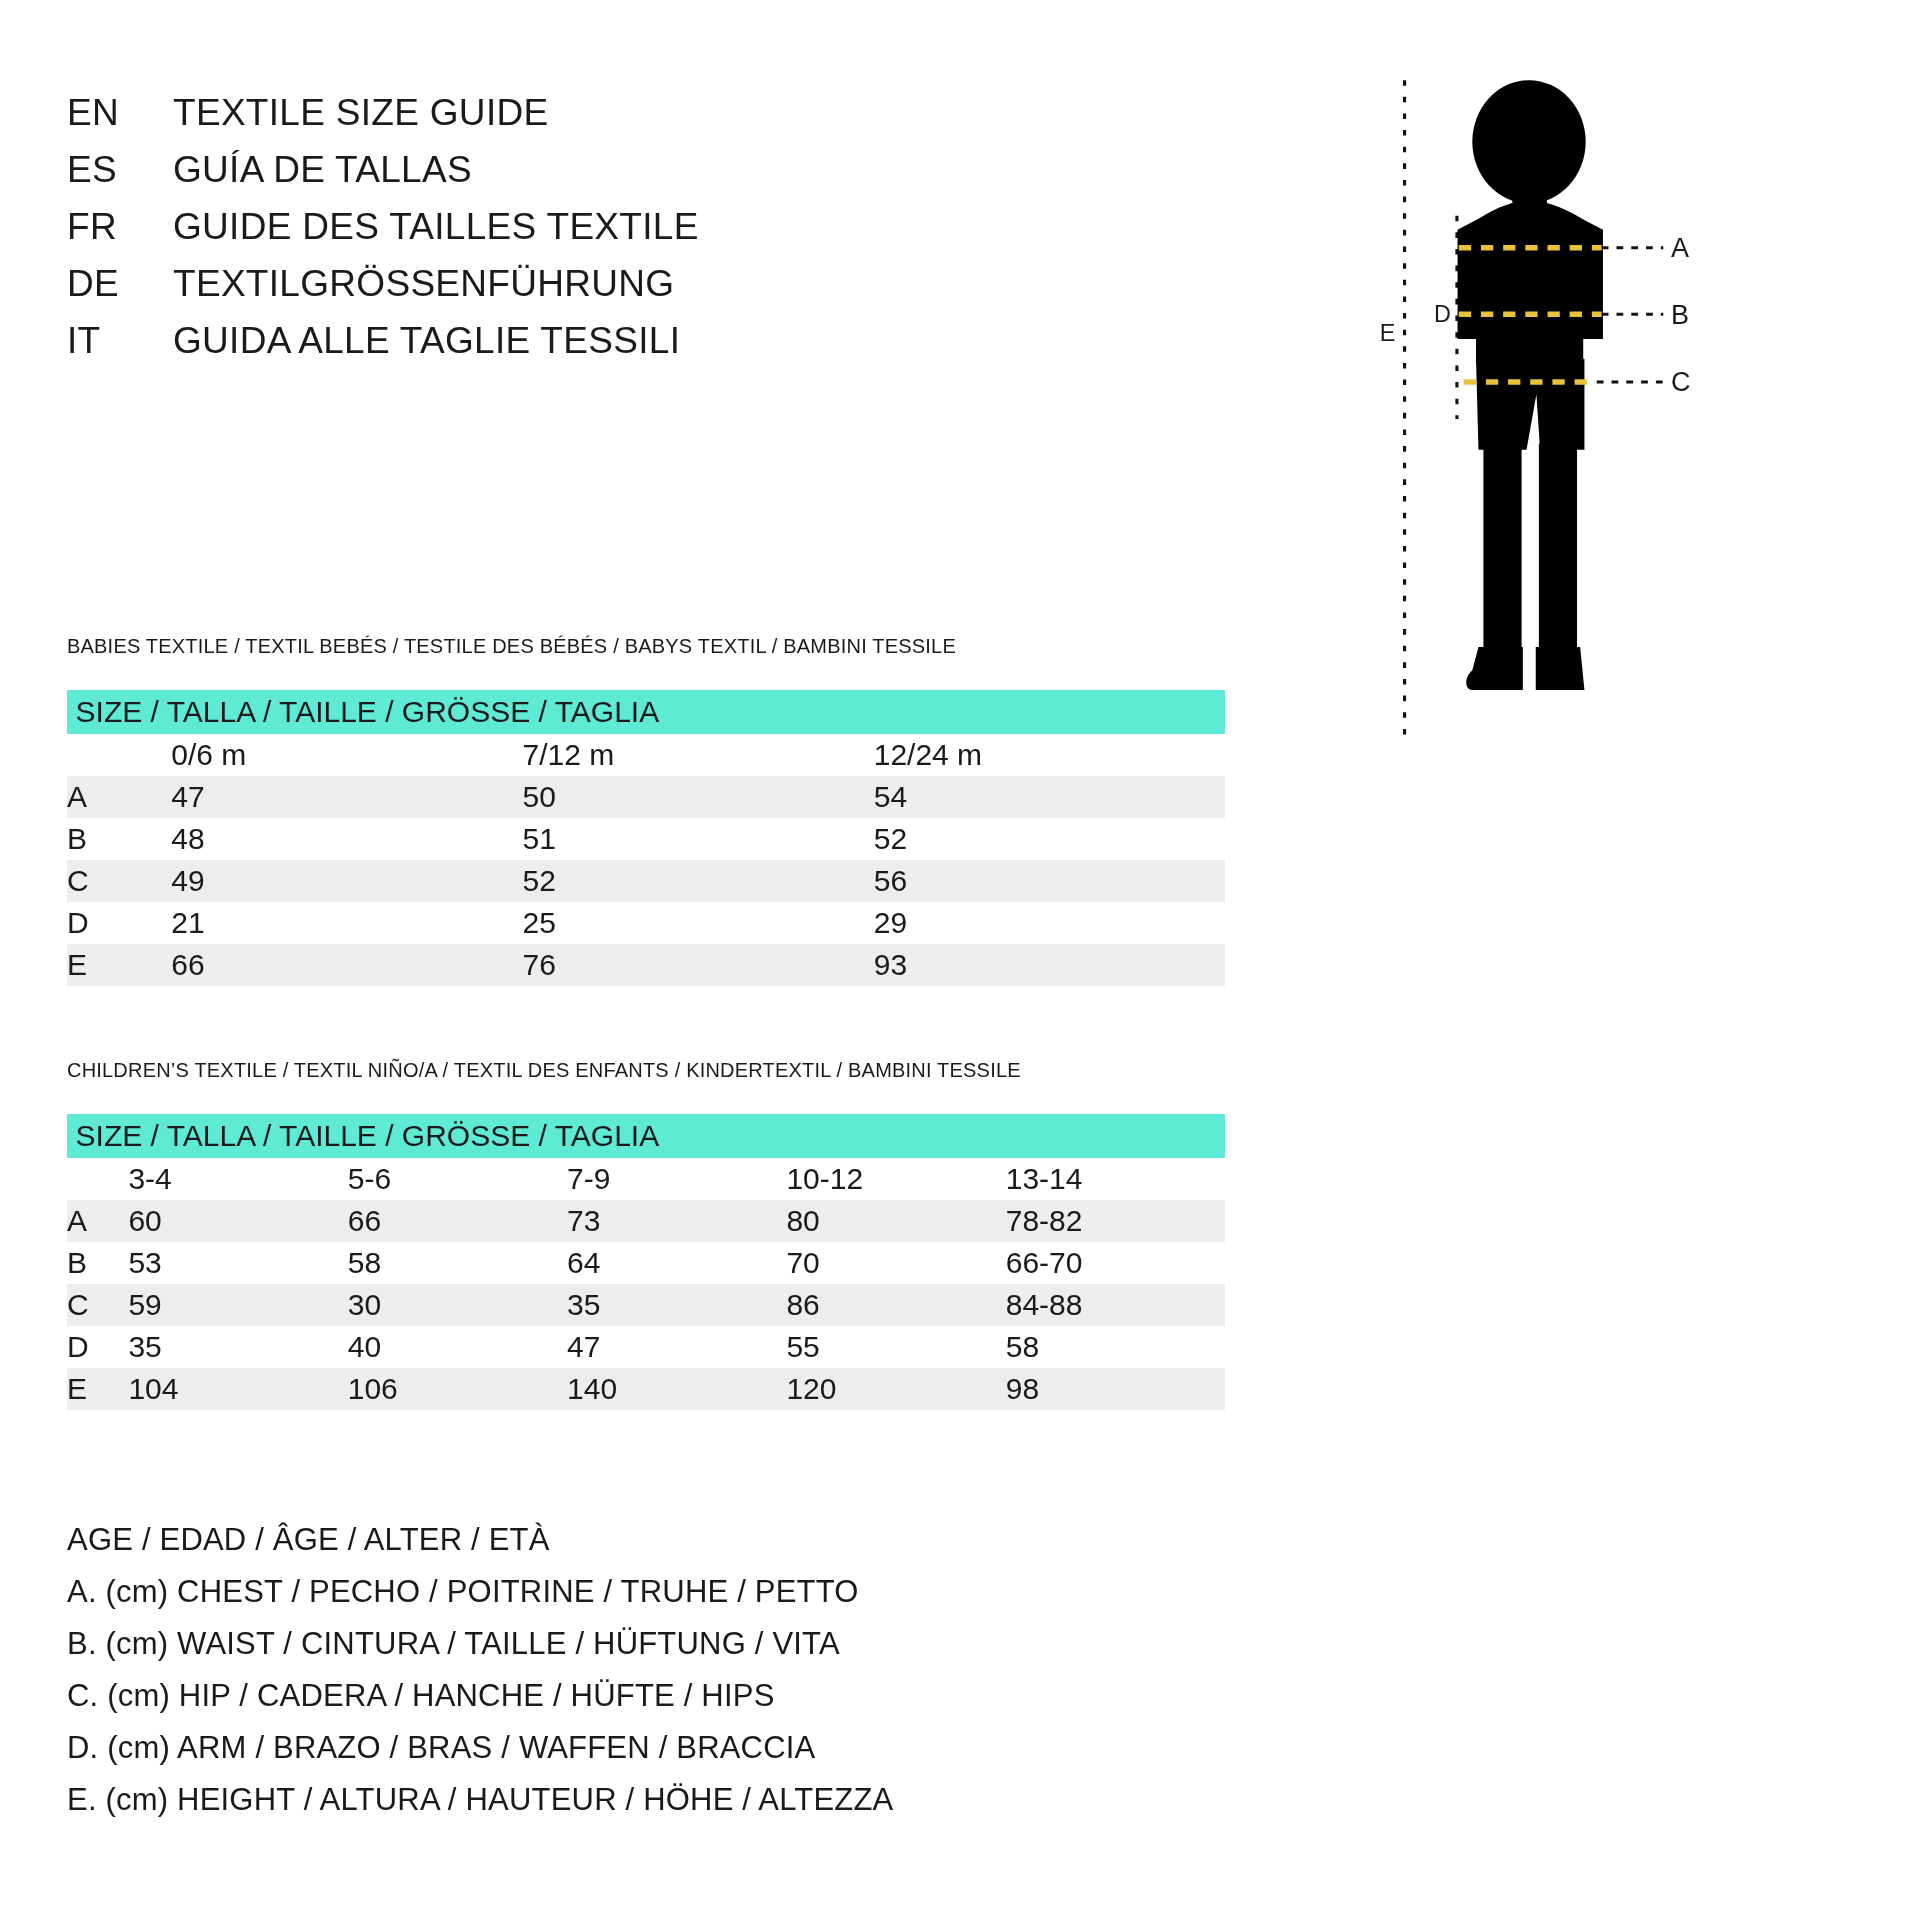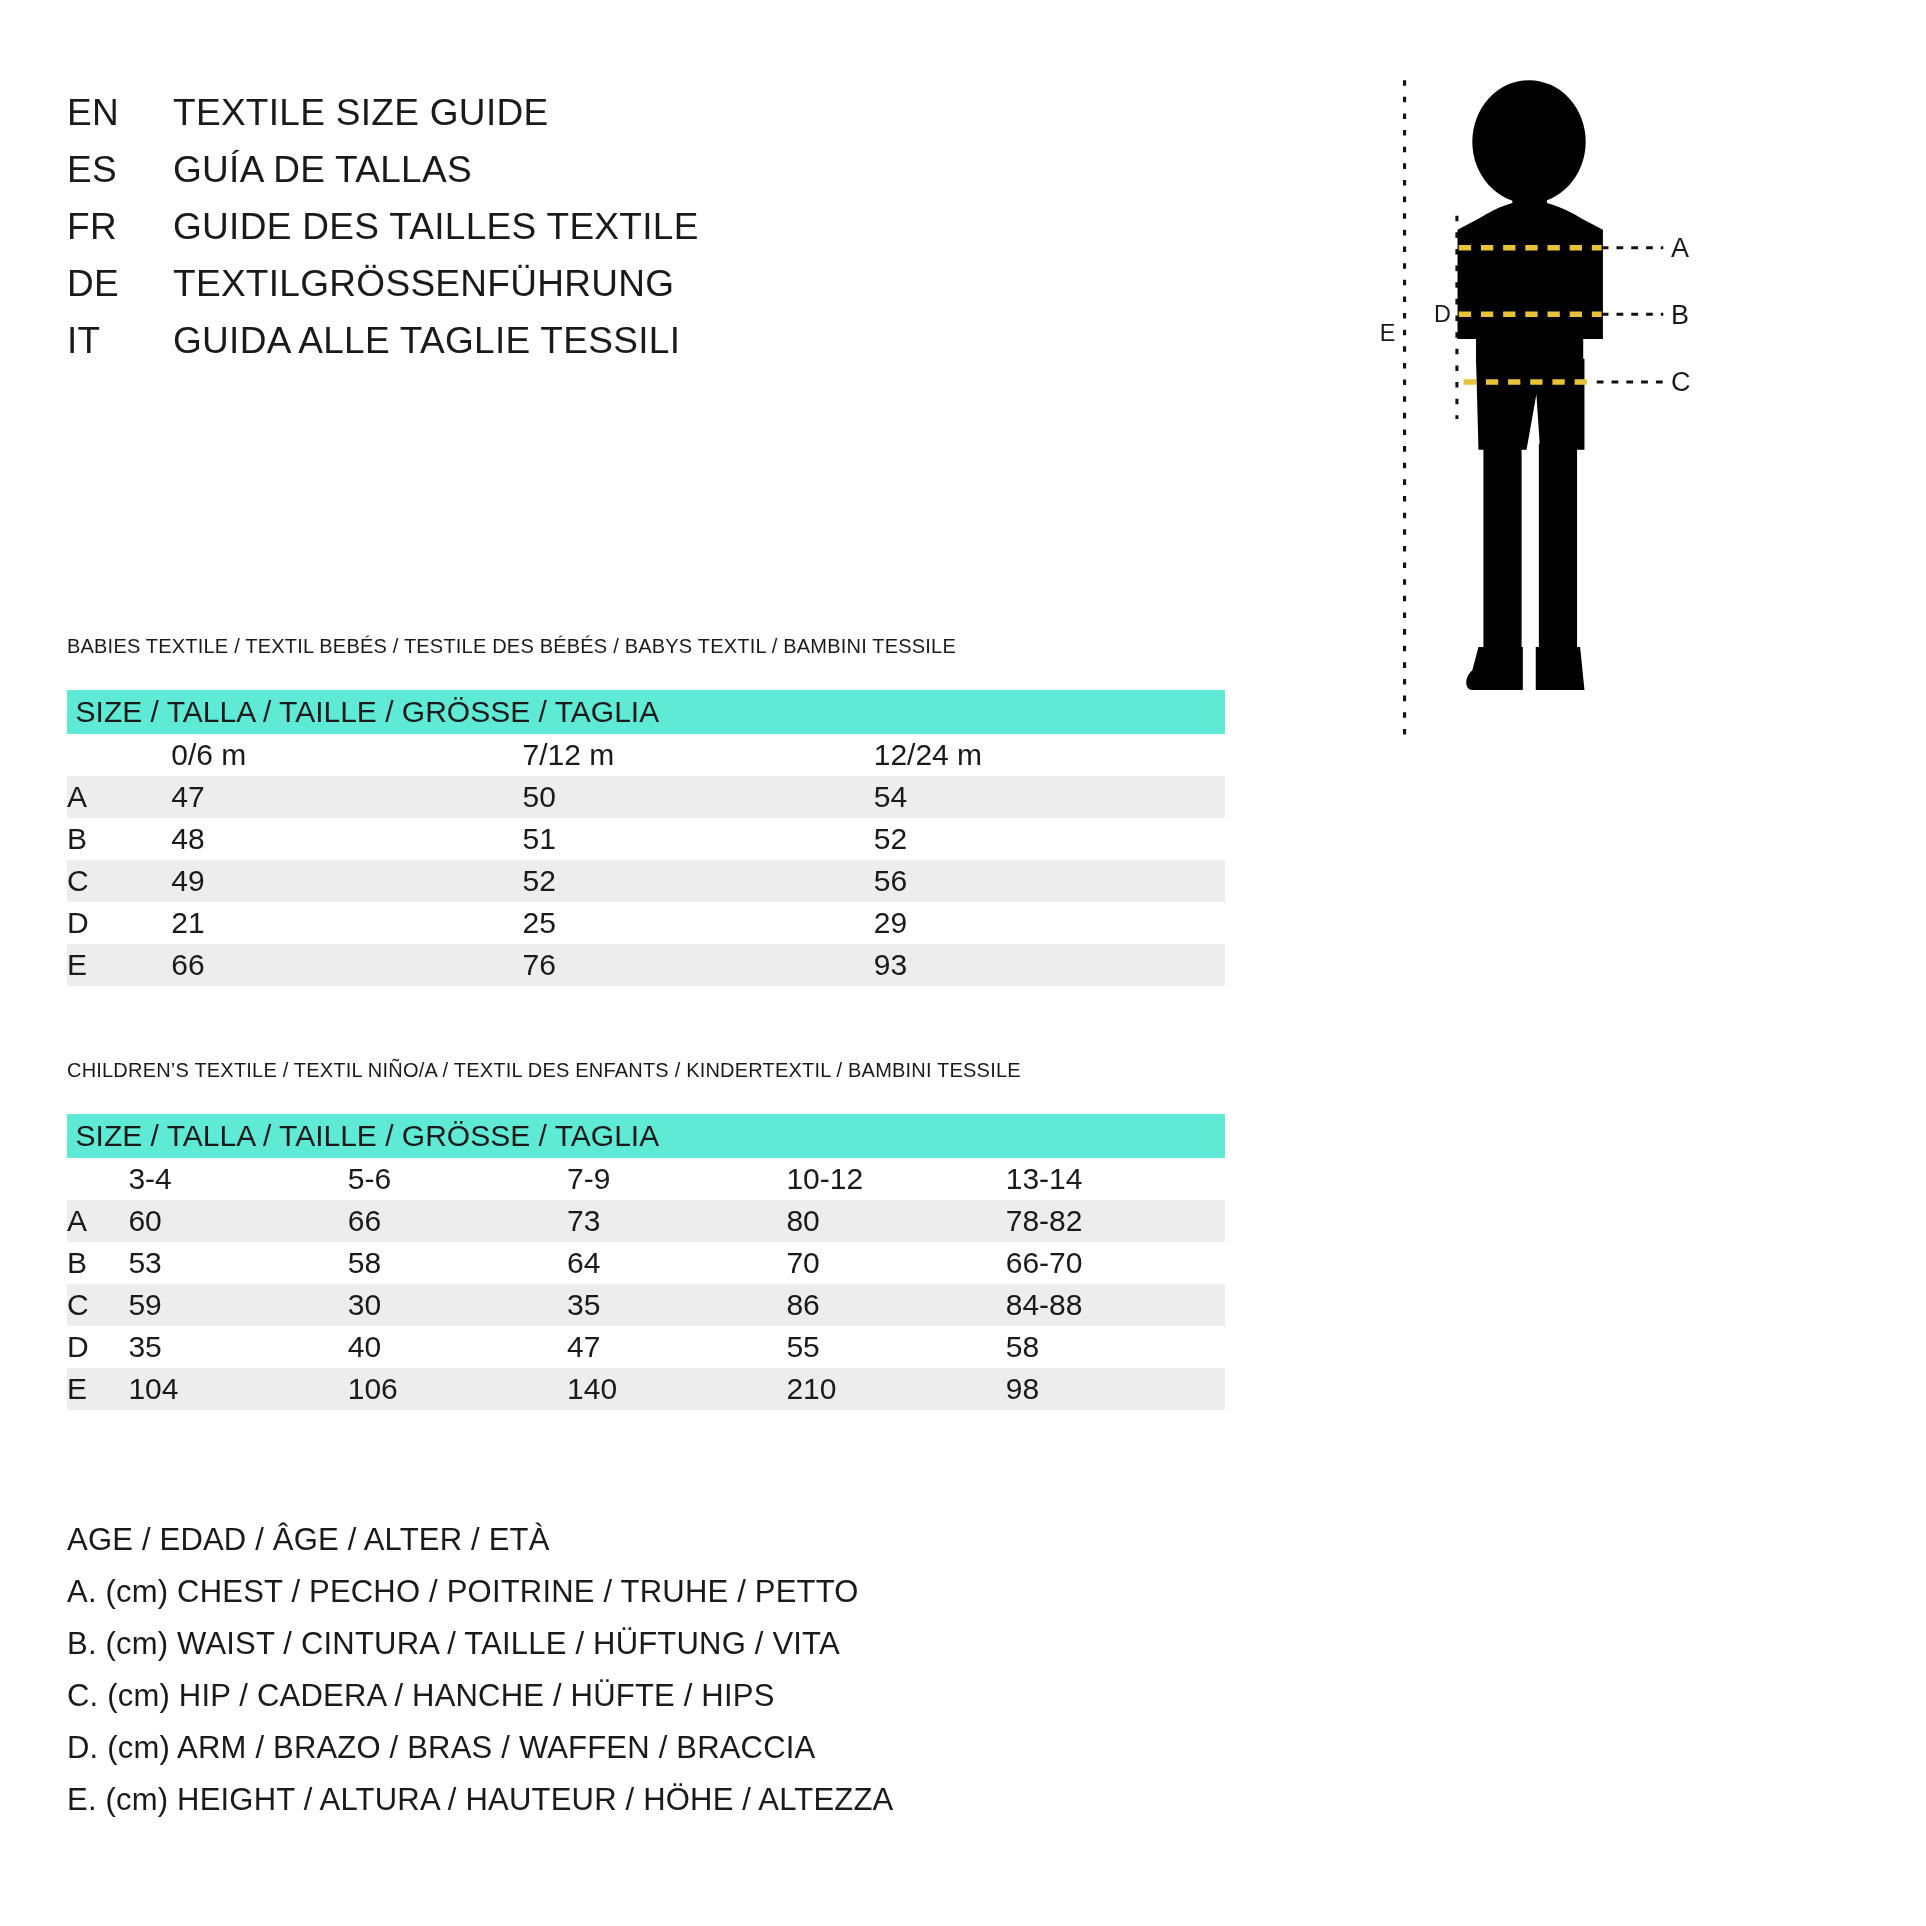--- a/index.html
+++ b/index.html
@@ -278,21 +278,21 @@
       <td class="cell">40</td>
       <td class="cell">47</td>
       <td class="cell">55</td>
       <td class="cell">58</td>
     </tr>
     <tr class="zebra-dark">
       <td class="row-label">E</td>
       <td class="cell">104</td>
       <td class="cell">106</td>
       <td class="cell">140</td>
-      <td class="cell">210</td>
+      <td class="cell">120</td>
       <td class="cell">98</td>
     </tr>
   </tbody>
     </table>
 
   <div class="legend">
     <div class="legend-row">AGE / EDAD / ÂGE / ALTER / ETÀ</div>
     <div class="legend-row">A. (cm) CHEST / PECHO / POITRINE / TRUHE / PETTO</div>
     <div class="legend-row">B. (cm) WAIST / CINTURA / TAILLE / HÜFTUNG / VITA</div>
     <div class="legend-row">C. (cm) HIP / CADERA / HANCHE / HÜFTE / HIPS</div>

